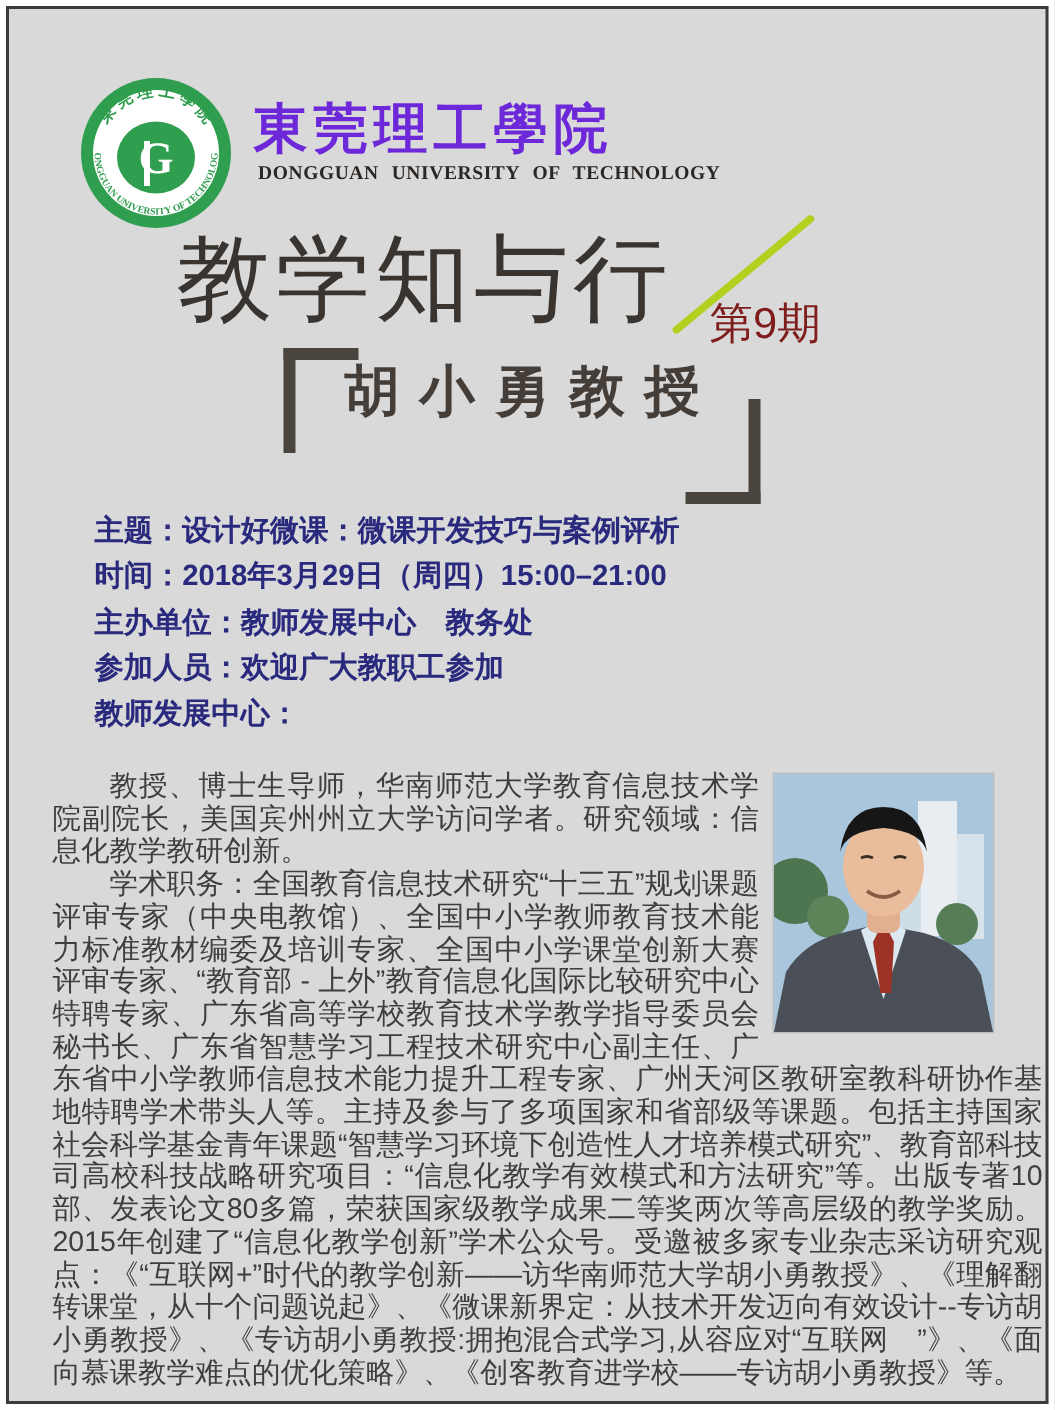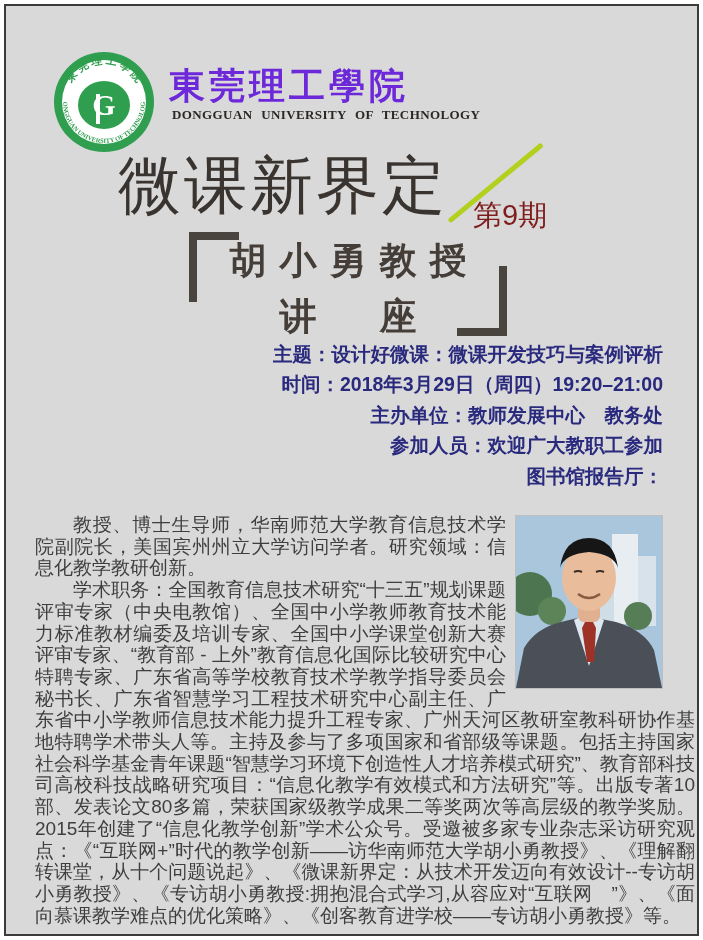--- a/index.html
+++ b/index.html
@@ -49,21 +49,21 @@
     font-family:Liberation Sans, sans-serif;font-weight:700;font-size:37px;
     letter-spacing:13px;padding-left:13px;margin-top:4px;white-space:nowrap;
   }
   .lecture-line2{
     font-family:"Liberation Serif",serif;font-weight:700;font-size:37px;
     letter-spacing:13px;padding-left:13px;margin-top:6px;white-space:nowrap;
   }
   
   .info-list{position:absolute;left:57px;top:333px;width:600px;}
   .info-row{
-    font-size:19.5px;font-weight:700;color:#29297e;line-height:30.4px;white-space:nowrap;text-align:right;
+    font-size:19.5px;font-weight:700;color:#29297e;line-height:30.4px;white-space:nowrap;
   }
   
   .intro{
     position:absolute;left:29px;top:508px;width:660px;
     font-size:19px;line-height:21.7px;color:#3e3e3e;text-align:justify;
   }
   .intro p{margin:0;text-indent:2em;}
   .speaker-photo{
     float:right;width:146px;height:172px;margin:2px 33px 6px 10px;
     outline:1px solid #bfbfbf;
@@ -91,35 +91,34 @@
       </text>
       <ellipse cx="52" cy="55" rx="26" ry="24" fill="#2f9e4e"></ellipse>
       <text x="52" y="65" font-size="30" font-weight="bold" fill="#ffffff" text-anchor="middle" font-family="Liberation Serif,serif">G</text>
       <rect x="44" y="44" width="4" height="30" fill="#ffffff"></rect>
     </svg>
   </div>
 
   <div class="univ-cn">東莞理工學院</div>
   <div class="univ-en">DONGGUAN  UNIVERSITY  OF  TECHNOLOGY</div>
 
-  <div class="series-title">微课新界定</div>
+  <div class="series-title">教学知与行</div>
   <div class="slash"></div>
   <div class="issue">第9期</div>
 
   <div class="lecture-block">
     <div class="lecture-line1">胡小勇教授</div>
-    <div class="lecture-line2">讲　座</div>
   </div>
 
   <div class="info-list">
     <div class="info-row"><span>主题：</span><span>设计好微课：微课开发技巧与案例评析</span></div>
-    <div class="info-row"><span>时间：</span><span>2018年3月29日（周四）19:20–21:00</span></div>
+    <div class="info-row"><span>时间：</span><span>2018年3月29日（周四）15:00–21:00</span></div>
     <div class="info-row"><span>主办单位：</span><span>教师发展中心　教务处</span></div>
     <div class="info-row"><span>参加人员：</span><span>欢迎广大教职工参加</span></div>
-    <div class="info-row"><span>图书馆报告厅：</span><span></span></div>
+    <div class="info-row"><span>教师发展中心：</span><span></span></div>
   </div>
 
   <div class="intro">
     <div class="speaker-photo">
       <svg viewBox="0 0 146 172" preserveAspectRatio="none">
         <rect width="146" height="172" fill="#a9c6dd"></rect>
         <rect x="96" y="18" width="26" height="90" fill="#e7edf1"></rect>
         <rect x="122" y="40" width="18" height="70" fill="#d7e2ea"></rect>
         <rect x="82" y="55" width="16" height="55" fill="#cfdde6"></rect>
         <circle cx="14" cy="78" r="22" fill="#4d7550"></circle>

